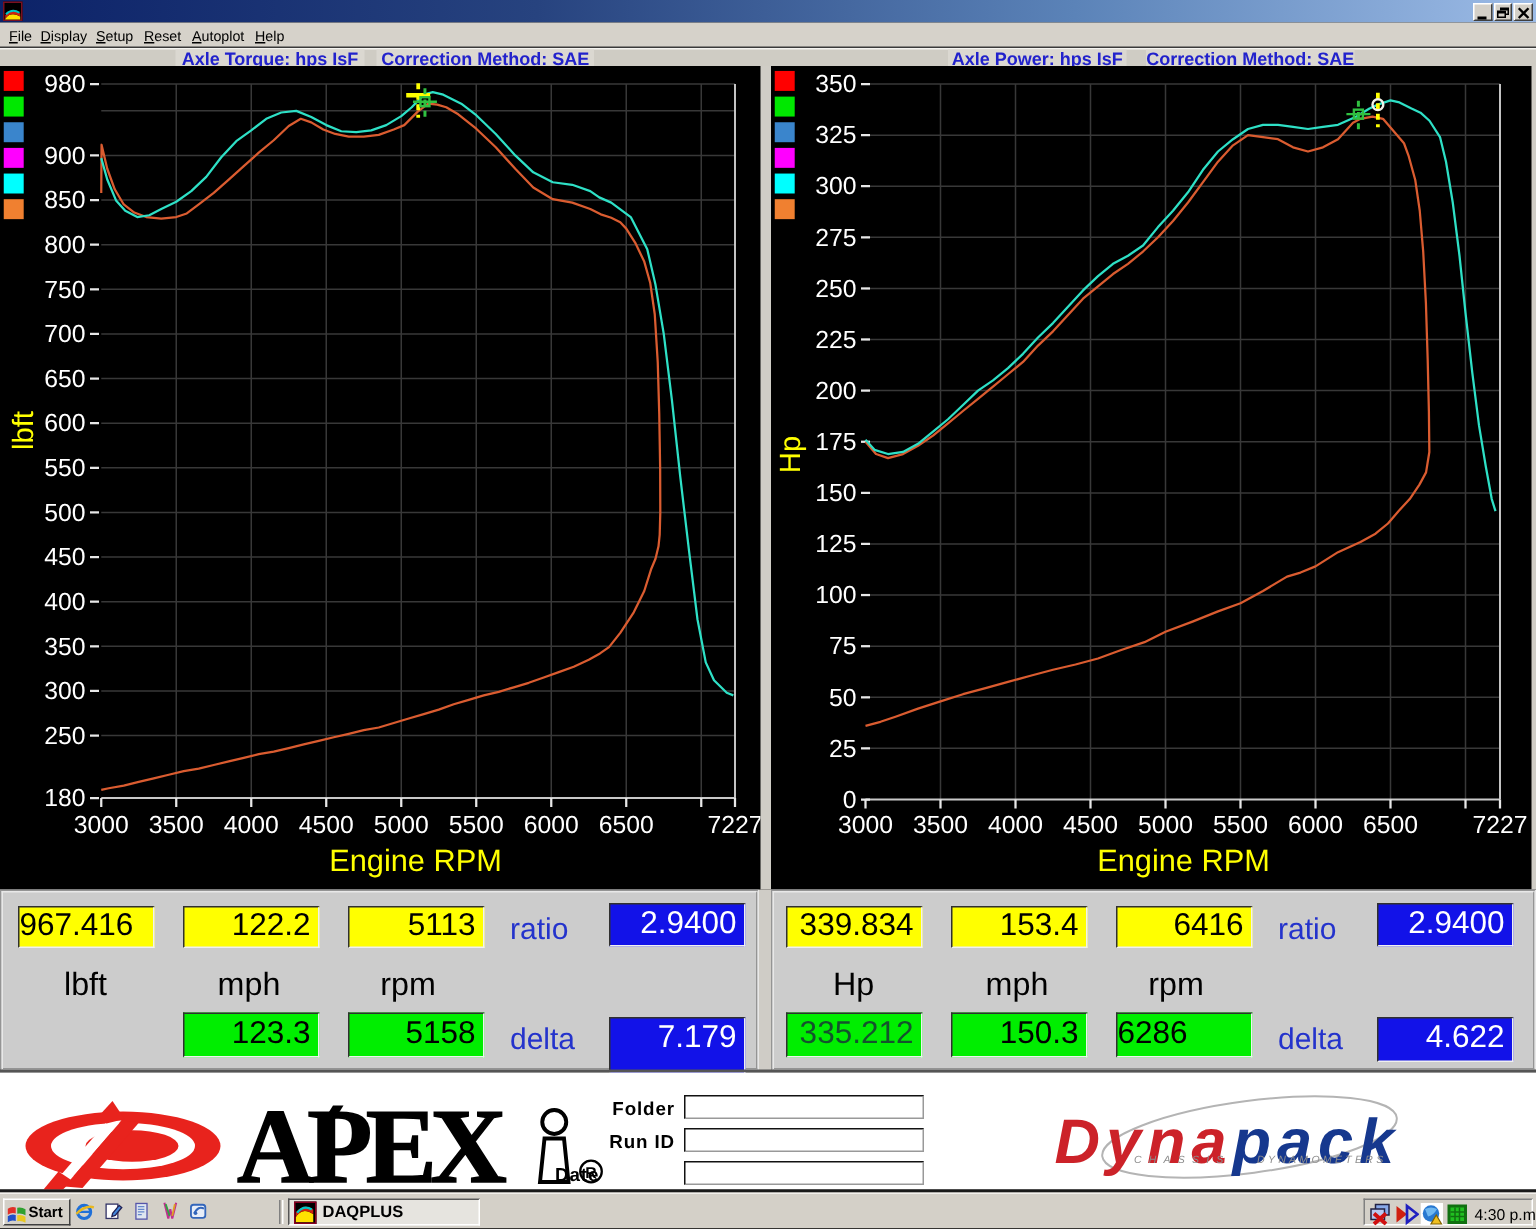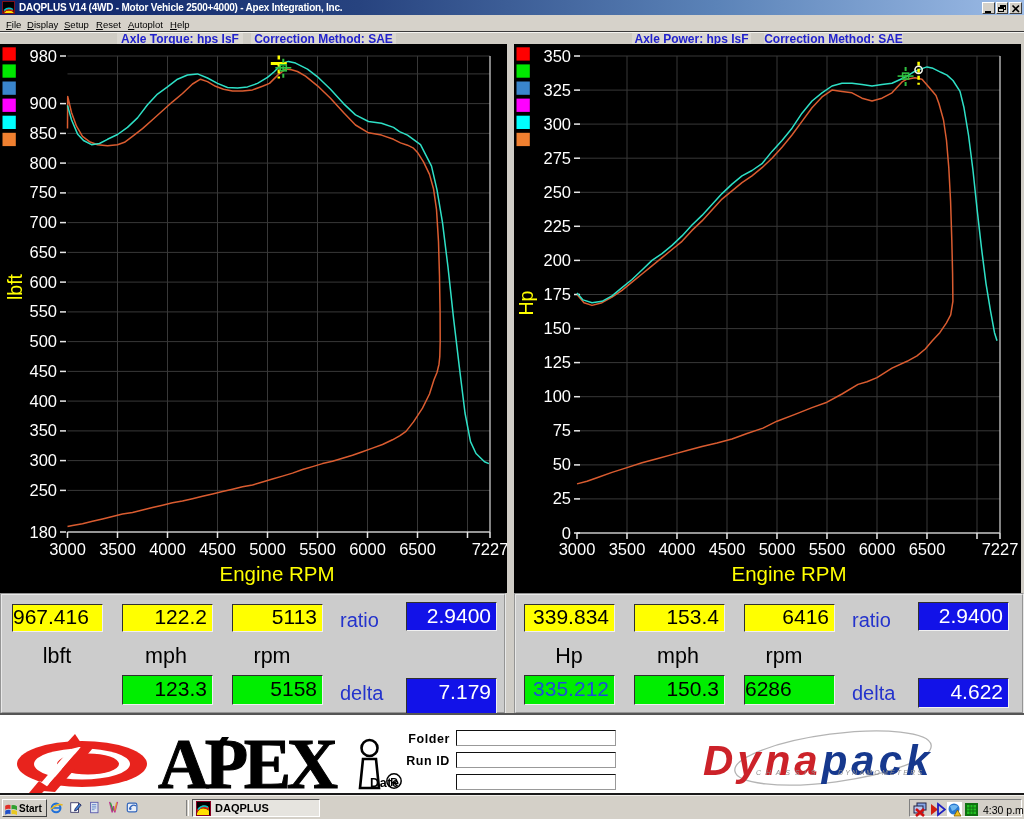--- a/index.html
+++ b/index.html
@@ -5,21 +5,20 @@
 body{width:1024px;height:819px;overflow:hidden;position:relative;background:#000;
 font-family:'Liberation Sans',sans-serif;}
 .abs{position:absolute;}
 </style></head><body>
 <div class="abs" style="left:0;top:0;width:1024px;height:15px;background:linear-gradient(to right,#0c2268 0%,#27437f 35%,#5b83b8 70%,#9cbbe6 100%);">
     <div class="abs" style="left:2px;top:1px;width:13px;height:13px;box-sizing:border-box;background:#000;border:1px solid #7a1020;overflow:hidden;"><svg width="11" height="11" viewBox="0 0 11 11">
         <path d="M0.5 10.5 L0.5 8.5 Q4 3.5 10.5 7 L10.5 10.5 Z" fill="#ffe000"></path>
         <path d="M0.5 8.5 Q4 3.5 10.5 7 L10.5 5 Q5 1.5 0.5 6 Z" fill="#d02010"></path>
         <path d="M1 5.5 Q5 1.5 10 4.5" stroke="#00c8c8" stroke-width="1.3" fill="none"></path>
       </svg></div>
-    <span class="abs" style="left:19px;top:2px;color:#fff;font-size:10px;font-weight:bold;letter-spacing:-0.22px;">DAQPLUS V14 (4WD - Motor Vehicle 2500+4000) - Apex Integration, Inc.</span>
   </div>
 <div class="abs" style="left:982px;top:2px;width:12.5px;height:12px;background:#d4d0c8;border-top:1px solid #fff;border-left:1px solid #fff;border-right:1.5px solid #404040;border-bottom:1.5px solid #404040;">
     <div class="abs" style="left:2px;top:8px;width:6px;height:2px;background:#000"></div>
   </div>
 <div class="abs" style="left:995.5px;top:2px;width:12.5px;height:12px;background:#d4d0c8;border-top:1px solid #fff;border-left:1px solid #fff;border-right:1.5px solid #404040;border-bottom:1.5px solid #404040;">
     <div class="abs" style="left:3.5px;top:2px;width:6px;height:5px;border:1px solid #000;border-top-width:2px;background:#d4d0c8"></div>
     <div class="abs" style="left:1.5px;top:4px;width:6px;height:5px;border:1px solid #000;border-top-width:2px;background:#d4d0c8"></div>
   </div>
 <div class="abs" style="left:1009px;top:2px;width:12.5px;height:12px;background:#d4d0c8;border-top:1px solid #fff;border-left:1px solid #fff;border-right:1.5px solid #404040;border-bottom:1.5px solid #404040;">
     <svg width="12" height="12" viewBox="0 0 12 12" style="position:absolute;left:0;top:0">
@@ -246,21 +245,21 @@
 <div style="position:absolute;left:12px;top:644px;width:90px;text-align:center;color:#000;font-size:21.5px;font-family:'Liberation Sans',sans-serif;">lbft</div>
 <div style="position:absolute;left:121px;top:644px;width:90px;text-align:center;color:#000;font-size:21.5px;font-family:'Liberation Sans',sans-serif;">mph</div>
 <div style="position:absolute;left:227px;top:644px;width:90px;text-align:center;color:#000;font-size:21.5px;font-family:'Liberation Sans',sans-serif;">rpm</div>
 <div style="position:absolute;left:340px;top:609px;width:50px;color:#2433cc;font-size:20px;font-family:'Liberation Sans',sans-serif;">ratio</div>
 <div style="position:absolute;left:406px;top:602px;width:91px;height:29px;background:#1212e8;border-top:1.5px solid #303030;border-left:1.5px solid #303030;border-bottom:1px solid #f0f0f0;border-right:1px solid #f0f0f0;box-sizing:border-box;color:#fff;font-size:21px;text-align:right;padding-right:5px;line-height:25px;font-family:'Liberation Sans',sans-serif;">2.9400</div>
 <div style="position:absolute;left:340px;top:682px;width:55px;color:#2433cc;font-size:20px;font-family:'Liberation Sans',sans-serif;">delta</div>
 <div style="position:absolute;left:406px;top:678px;width:91px;height:44px;background:#1212e8;border-top:1.5px solid #303030;border-left:1.5px solid #303030;border-bottom:1px solid #f0f0f0;border-right:1px solid #f0f0f0;box-sizing:border-box;color:#fff;font-size:21px;text-align:right;padding-right:5px;line-height:26px;font-family:'Liberation Sans',sans-serif;">7.179</div>
 <div style="position:absolute;left:524px;top:604px;width:91px;height:28px;background:#ffff00;border-top:1.5px solid #303030;border-left:1.5px solid #303030;border-bottom:1px solid #f0f0f0;border-right:1px solid #f0f0f0;box-sizing:border-box;color:#000;font-size:21px;text-align:right;padding-right:5px;line-height:24px;font-family:'Liberation Sans',sans-serif;">339.834</div>
 <div style="position:absolute;left:634px;top:604px;width:91px;height:28px;background:#ffff00;border-top:1.5px solid #303030;border-left:1.5px solid #303030;border-bottom:1px solid #f0f0f0;border-right:1px solid #f0f0f0;box-sizing:border-box;color:#000;font-size:21px;text-align:right;padding-right:5px;line-height:24px;font-family:'Liberation Sans',sans-serif;">153.4</div>
 <div style="position:absolute;left:744px;top:604px;width:91px;height:28px;background:#ffff00;border-top:1.5px solid #303030;border-left:1.5px solid #303030;border-bottom:1px solid #f0f0f0;border-right:1px solid #f0f0f0;box-sizing:border-box;color:#000;font-size:21px;text-align:right;padding-right:5px;line-height:24px;font-family:'Liberation Sans',sans-serif;">6416</div>
-<div style="position:absolute;left:524px;top:675px;width:91px;height:30px;background:#00ee00;border-top:1.5px solid #303030;border-left:1.5px solid #303030;border-bottom:1px solid #f0f0f0;border-right:1px solid #f0f0f0;box-sizing:border-box;color:#1d4ed8;font-size:21px;text-align:right;padding-right:5px;line-height:26px;font-family:'Liberation Sans',sans-serif;">335.212</div>
+<div style="position:absolute;left:524px;top:675px;width:91px;height:30px;background:#00ee00;border-top:1.5px solid #303030;border-left:1.5px solid #303030;border-bottom:1px solid #f0f0f0;border-right:1px solid #f0f0f0;box-sizing:border-box;color:#14532d;font-size:21px;text-align:right;padding-right:5px;line-height:26px;font-family:'Liberation Sans',sans-serif;">335.212</div>
 <div style="position:absolute;left:634px;top:675px;width:91px;height:30px;background:#00ee00;border-top:1.5px solid #303030;border-left:1.5px solid #303030;border-bottom:1px solid #f0f0f0;border-right:1px solid #f0f0f0;box-sizing:border-box;color:#000;font-size:21px;text-align:right;padding-right:5px;line-height:26px;font-family:'Liberation Sans',sans-serif;">150.3</div>
 <div style="position:absolute;left:744px;top:675px;width:91px;height:30px;background:#00ee00;border-top:1.5px solid #303030;border-left:1.5px solid #303030;border-bottom:1px solid #f0f0f0;border-right:1px solid #f0f0f0;box-sizing:border-box;color:#000;font-size:21px;text-align:left;padding-right:5px;line-height:26px;font-family:'Liberation Sans',sans-serif;">6286</div>
 <div style="position:absolute;left:524px;top:644px;width:90px;text-align:center;color:#000;font-size:21.5px;font-family:'Liberation Sans',sans-serif;">Hp</div>
 <div style="position:absolute;left:633px;top:644px;width:90px;text-align:center;color:#000;font-size:21.5px;font-family:'Liberation Sans',sans-serif;">mph</div>
 <div style="position:absolute;left:739px;top:644px;width:90px;text-align:center;color:#000;font-size:21.5px;font-family:'Liberation Sans',sans-serif;">rpm</div>
 <div style="position:absolute;left:852px;top:609px;width:50px;color:#2433cc;font-size:20px;font-family:'Liberation Sans',sans-serif;">ratio</div>
 <div style="position:absolute;left:918px;top:602px;width:91px;height:29px;background:#1212e8;border-top:1.5px solid #303030;border-left:1.5px solid #303030;border-bottom:1px solid #f0f0f0;border-right:1px solid #f0f0f0;box-sizing:border-box;color:#fff;font-size:21px;text-align:right;padding-right:5px;line-height:25px;font-family:'Liberation Sans',sans-serif;">2.9400</div>
 <div style="position:absolute;left:852px;top:682px;width:55px;color:#2433cc;font-size:20px;font-family:'Liberation Sans',sans-serif;">delta</div>
 <div style="position:absolute;left:918px;top:678px;width:91px;height:30px;background:#1212e8;border-top:1.5px solid #303030;border-left:1.5px solid #303030;border-bottom:1px solid #f0f0f0;border-right:1px solid #f0f0f0;box-sizing:border-box;color:#fff;font-size:21px;text-align:right;padding-right:5px;line-height:26px;font-family:'Liberation Sans',sans-serif;">4.622</div>
 <div class="abs" style="left:0;top:713px;width:1024px;height:2px;background:#555;"></div>

